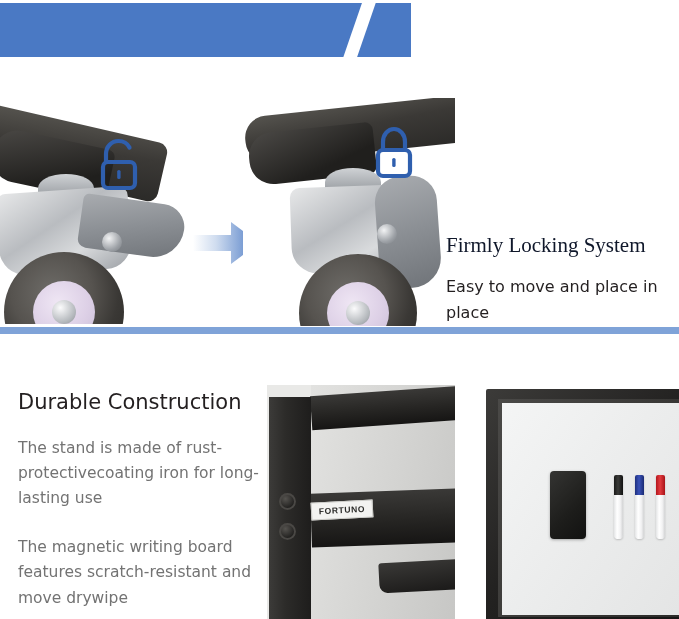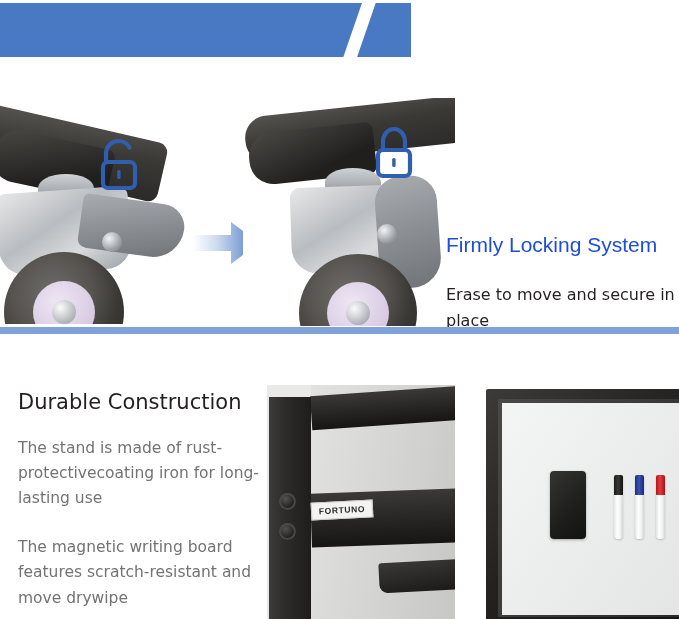--- a/index.html
+++ b/index.html
@@ -177,26 +177,26 @@
   }
 
   
   .caster-text {
     position: absolute;
     left: 446px;
     top: 152px;
     width: 233px;
   }
   .feature-heading {
-    font-family: Liberation Sans, sans-serif;
+    font-family: Liberation Serif, serif;
     font-size: 21px;
     font-weight: normal;
     line-height: 1.25;
-    color: #1d4ed8;
-    margin: 0 0 24px 0;
+    color: #0f172a;
+    margin: 0 0 16px 0;
     white-space: nowrap;
   }
   .feature-body {
     font-family: "DejaVu Sans", sans-serif;
     font-size: 16px;
     font-weight: normal;
     line-height: 1.62;
     color: #231f20;
     margin: 0;
   }
@@ -413,21 +413,21 @@
 
     <svg class="lock-icon lock-icon-locked" viewBox="0 0 52 56">
       <path d="M16 24 V16 C16 8.5 21 3 27 3 C33 3 38 8.5 38 16 V24" fill="none" stroke="#2f5fae" stroke-width="4.2" stroke-linecap="round"></path>
       <rect x="11" y="24" width="32" height="26" rx="5" ry="5" fill="none" stroke="#2f5fae" stroke-width="4.2"></rect>
       <rect x="25.2" y="32" width="3.4" height="9" rx="1.6" fill="#2f5fae"></rect>
     </svg>
   </div>
 
   <div class="caster-text">
     <p class="feature-heading">Firmly Locking System</p>
-    <p class="feature-body">Erase to move and secure in place</p>
+    <p class="feature-body">Easy to move and place in place</p>
   </div>
 </div>
 
 <div class="divider-rule"></div>
 
 <div class="section-durable">
 
   <div class="durable-text">
     <p class="durable-heading">Durable Construction</p>
     <p class="durable-para">The stand is made of rust-protectivecoating iron for long-lasting use</p>

